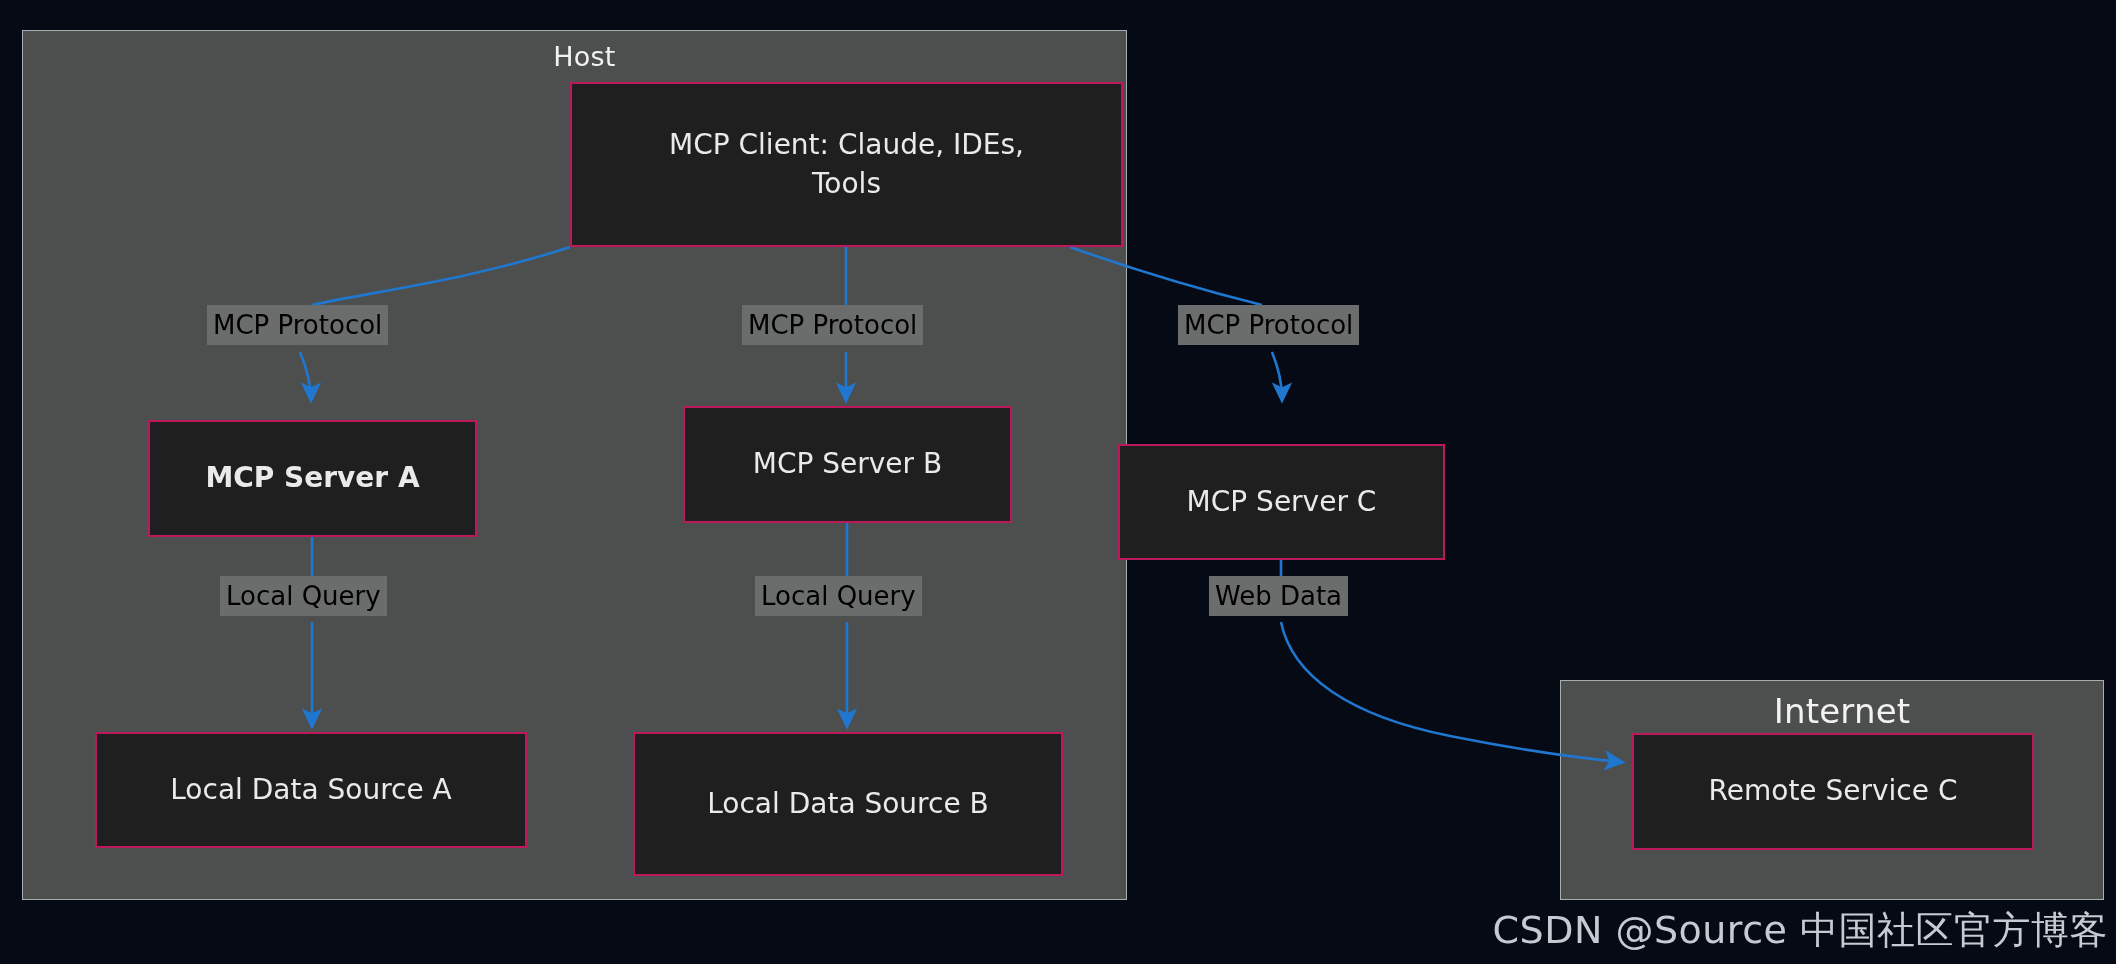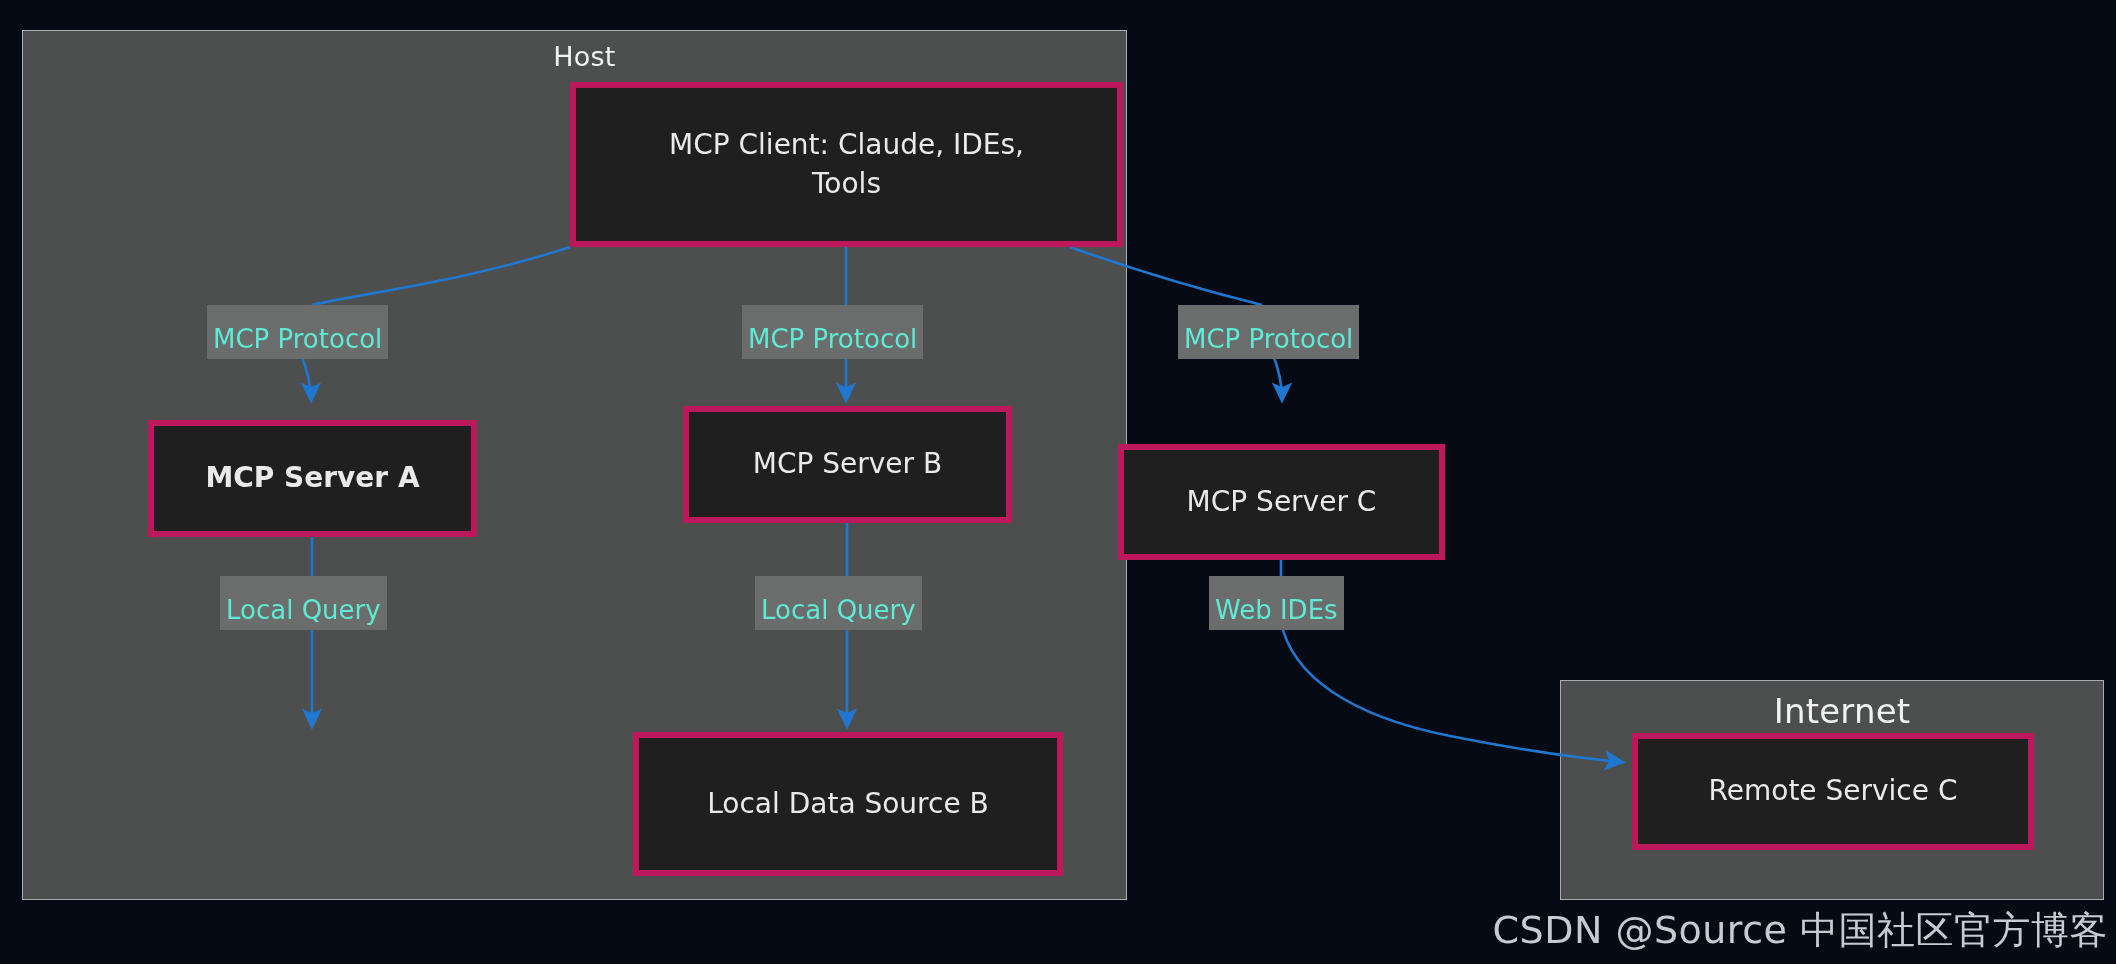--- a/index.html
+++ b/index.html
@@ -38,21 +38,21 @@
     white-space: nowrap;
     padding-left: 10px;
   }
   #host-cluster .cluster-title     { top: 10px; }
   #internet-cluster .cluster-title { top: 10px; font-size: 34px; }
 
   
   .node {
     position: absolute;
     background: #1f1f1f;
-    border: 6px solid #be185d;
+    border: 2px solid #be185d;
     box-sizing: border-box;
     display: flex;
     align-items: center;
     justify-content: center;
     color: #eaeaea;
     font-size: 28px;
     line-height: 1.38;
     text-align: center;
     padding: 4px 12px;
   }
@@ -73,24 +73,24 @@
     top: 0;
     width: 2116px;
     height: 964px;
     pointer-events: none;
   }
 
   
   .edge-label {
     position: absolute;
     background: #6b6c6c;
-    color: #5eead4;
+    color: #000000;
     font-size: 26px;
     line-height: 1.12;
-    padding: 20px 6px 5px 6px;
+    padding: 6px 6px 5px 6px;
     white-space: nowrap;
     box-sizing: border-box;
   }
   #label-proto-a { left: 207px;  top: 305px; }
   #label-proto-b { left: 742px;  top: 305px; }
   #label-proto-c { left: 1178px; top: 305px; }
   #label-query-a { left: 220px;  top: 576px; }
   #label-query-b { left: 755px;  top: 576px; }
   #label-webapi  { left: 1209px; top: 576px; }
 
@@ -157,31 +157,34 @@
   </div>
 
   <div class="node" id="node-server-b">
     <span>MCP Server B</span>
   </div>
 
   <div class="node" id="node-server-c">
     <span>MCP Server C</span>
   </div>
 
+  <div class="node" id="node-source-a">
+    <span>Local Data Source A</span>
+  </div>
 
   <div class="node" id="node-source-b">
     <span>Local Data Source B</span>
   </div>
 
   <div class="node" id="node-remote-c">
     <span>Remote Service C</span>
   </div>
 
   <div class="edge-label" id="label-proto-a">MCP Protocol</div>
   <div class="edge-label" id="label-proto-b">MCP Protocol</div>
   <div class="edge-label" id="label-proto-c">MCP Protocol</div>
   <div class="edge-label" id="label-query-a">Local Query</div>
   <div class="edge-label" id="label-query-b">Local Query</div>
-  <div class="edge-label" id="label-webapi">Web IDEs</div>
+  <div class="edge-label" id="label-webapi">Web Data</div>
 
   <div id="watermark">CSDN @Source 中国社区官方博客</div>
 
 </div>
 
 </body></html>

